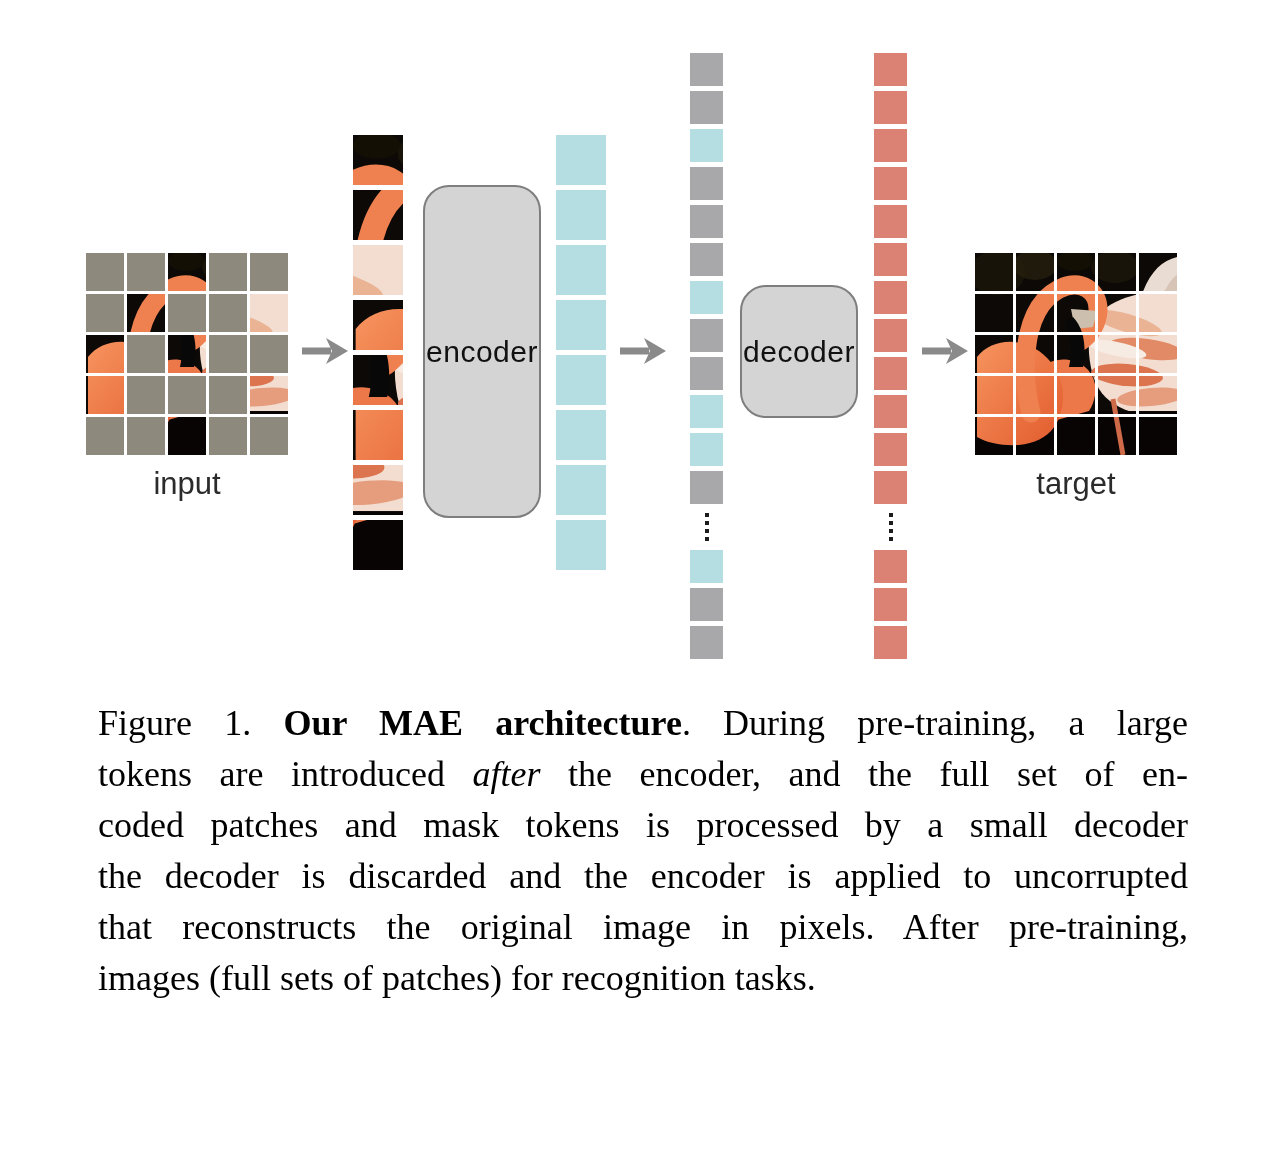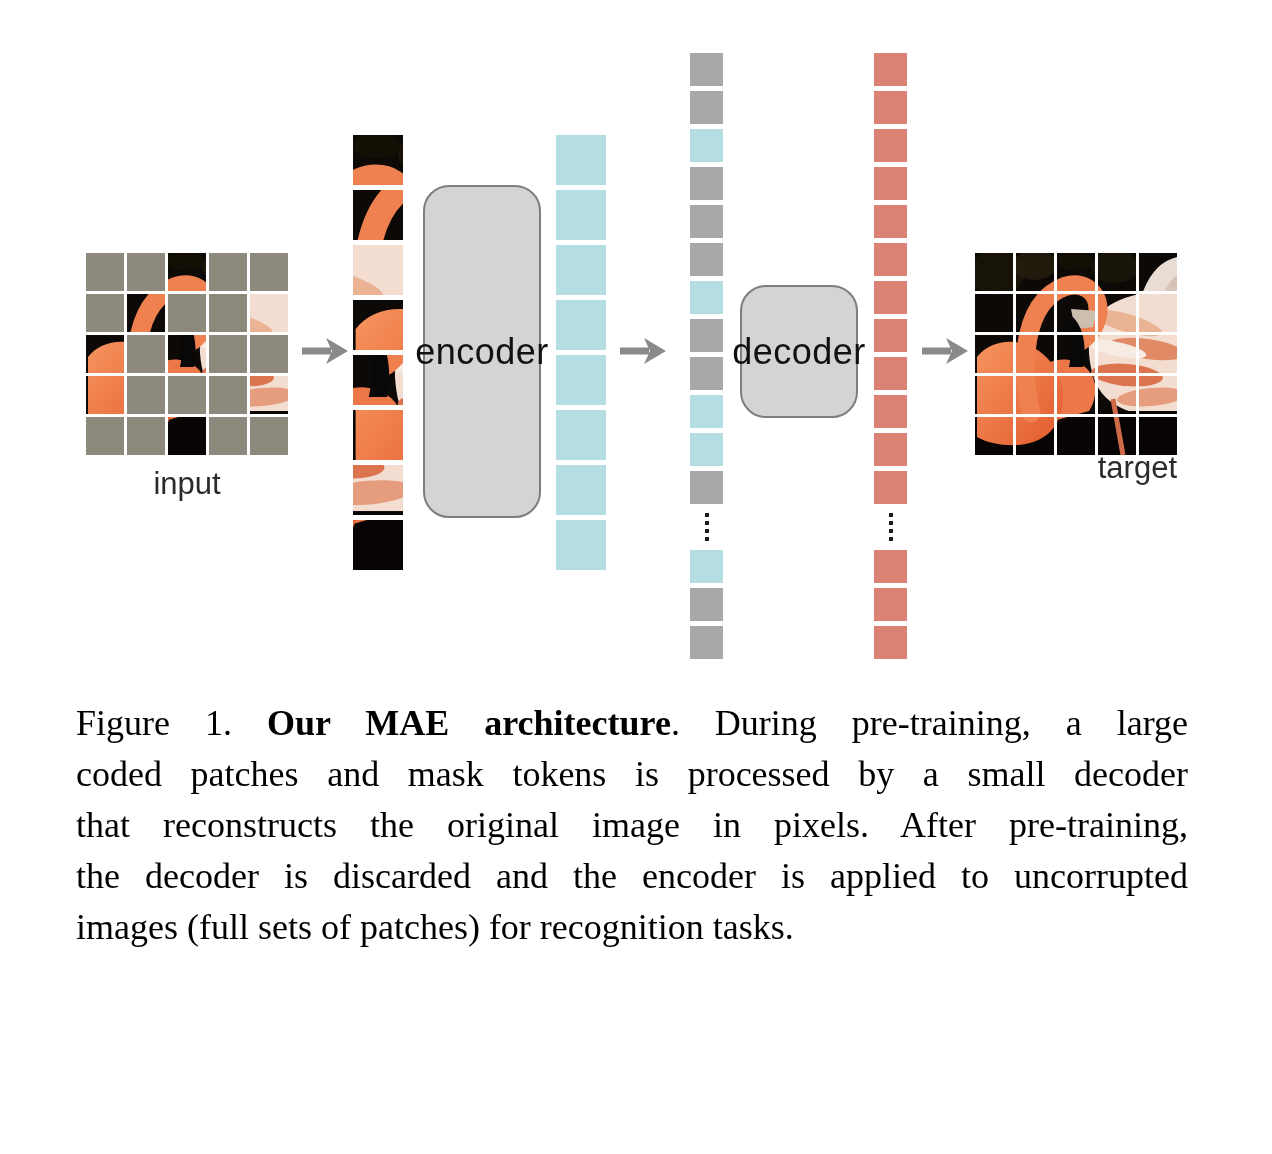--- a/index.html
+++ b/index.html
@@ -8,27 +8,27 @@
   .grid{position:absolute;width:202px;height:202px;}
   .cell{position:absolute;width:38px;height:38px;overflow:hidden;}
   .cell svg{display:block;}
   .grid-label{position:absolute;width:202px;text-align:center;font-size:31px;color:#2b2b2b;
               font-family:"Liberation Sans",sans-serif;}
   .col{position:absolute;}
   .sq{position:absolute;left:0;}
   .patch{position:absolute;left:0;width:50px;height:50px;overflow:hidden;}
   .box{position:absolute;background:#d4d4d4;border:2px solid #7e7e7e;border-radius:26px;
        display:flex;align-items:center;justify-content:center;box-sizing:border-box;}
-  .box span{font-size:36px;color:#111;letter-spacing:0.5px;}
+  .box span{font-size:30px;color:#111;letter-spacing:0.5px;}
   .dots{position:absolute;left:0;display:flex;flex-direction:column;align-items:center;gap:4px;
         justify-content:center;}
   .dot{width:4px;height:4px;background:#1c1c1c;}
   .caption{position:absolute;left:76px;top:698px;width:1112px;
            font-family:"Liberation Serif",serif;font-size:36px;color:#000;}
-  .cap-line{line-height:51px;text-align:justify;text-align-last:justify;white-space:normal;}
+  .cap-line{line-height:51px;text-align:justify;text-align-last:justify;white-space:normal;margin-left:22px;}
   .cap-line.last{text-align-last:left;}
   .cap-line .b{font-weight:bold;}
   .cap-line .i{font-style:italic;}
   .arrow{position:absolute;}
 </style>
 </head>
 <body>
 
 <div class="page">
 
@@ -355,25 +355,26 @@
           <svg viewBox="123 164 38 38" width="38" height="38">
             <use href="#flamArt"></use>
           </svg>
         </div>
         <div class="cell" style="left: 164px; top: 164px;">
           <svg viewBox="164 164 38 38" width="38" height="38">
             <use href="#flamArt"></use>
           </svg>
         </div>
       </div>
-    <div class="grid-label" style="left:975px;top:450px;text-align:right;">target</div>
+    <div class="grid-label" style="left:975px;top:466px;">target</div>
 
   </div>
 
   <div class="caption" id="caption">
       <div class="cap-line"><span>Figure 1. </span><span class="b">Our MAE architecture</span><span>. During pre-training, a large</span></div>
+      <div class="cap-line"><span>tokens are introduced </span><span class="i">after</span><span> the encoder, and the full set of en-</span></div>
       <div class="cap-line"><span>coded patches and mask tokens is processed by a small decoder</span></div>
+      <div class="cap-line"><span>the decoder is discarded and the encoder is applied to uncorrupted</span></div>
       <div class="cap-line"><span>that reconstructs the original image in pixels. After pre-training,</span></div>
-      <div class="cap-line"><span>the decoder is discarded and the encoder is applied to uncorrupted</span></div>
       <div class="cap-line last"><span>images (full sets of patches) for recognition tasks.</span></div>
     </div>
 
 </div>
 
 </body></html>

